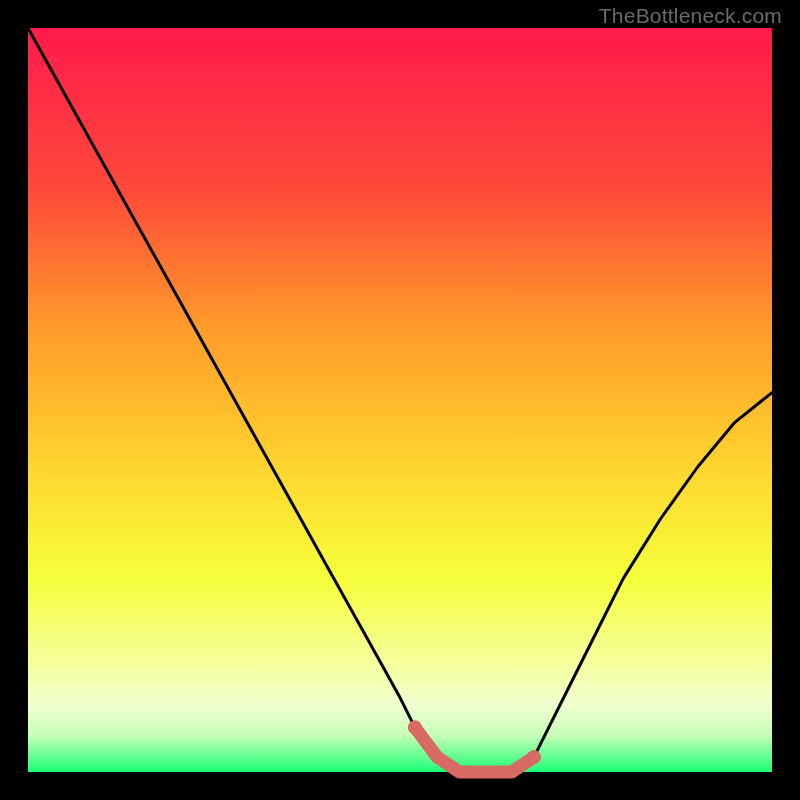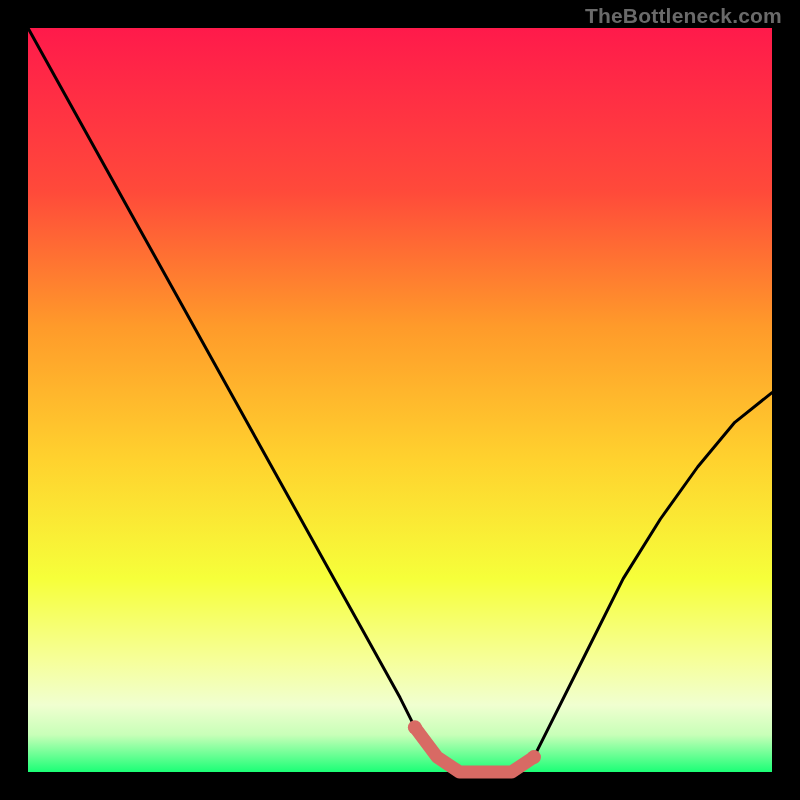--- a/index.html
+++ b/index.html
@@ -16,21 +16,21 @@
     width: 800px;
     height: 800px;
     background: #000;
   }
   .watermark {
     position: absolute;
     top: 4px;
     right: 18px;
     color: #6a6a6a;
     font-size: 21px;
-    font-weight: 700;
+    font-weight: 400;
     letter-spacing: 0.2px;
     z-index: 20;
   }
   svg.chart {
     position: absolute;
     left: 0;
     top: 0;
     width: 800px;
     height: 800px;
     z-index: 5;

